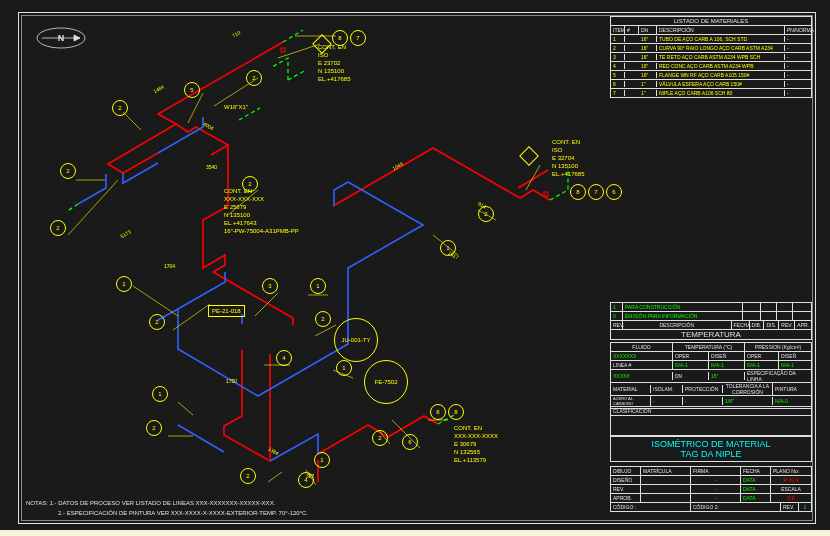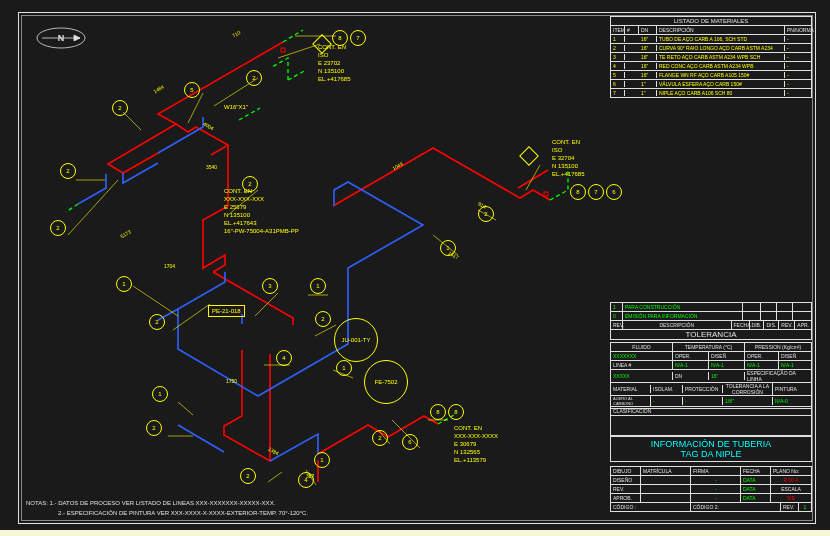--- a/index.html
+++ b/index.html
@@ -356,21 +356,21 @@
     <div class="blk-row">
       <div class="blk-cell" style="width:12px">REV.</div>
       <div class="blk-cell" style="width:120px;justify-content:center">DESCRIPCIÓN</div>
       <div class="blk-cell" style="width:18px">FECHA</div>
       <div class="blk-cell" style="width:16px">DIB.</div>
       <div class="blk-cell" style="width:16px">DIS.</div>
       <div class="blk-cell" style="width:16px">REV.</div>
       <div class="blk-cell" style="flex:1">APR.</div>
     </div>
     <div class="blk-row">
-          <div class="blk-cell" style="width:100%;justify-content:center;font-size:8px">TOLERANCIA</div>
+          <div class="blk-cell" style="width:100%;justify-content:center;font-size:8px">TEMPERATURA</div>
         </div>
   </div>
 
   <div class="blk" style="top:326px">
     <div class="blk-row">
       <div class="blk-cell" style="width:62px;justify-content:center">FLUIDO</div>
       <div class="blk-cell" style="width:72px;justify-content:center">TEMPERATURA (°C)</div>
       <div class="blk-cell" style="flex:1;justify-content:center">PRESSION (Kg/cm²)</div>
     </div>
     <div class="blk-row">
@@ -409,21 +409,21 @@
     </div>
     <div class="blk-row">
           <div class="blk-cell" style="width:100%">CLASIFICACIÓN</div>
         </div>
   </div>
 
   <div class="blk" style="top:392px;height:28px"></div>
 
   <div class="blk" style="top:420px">
     <div class="cyan-txt">
-      <span>INFORMACIÓN DE TUBERIA</span><br>
+      <span>ISOMÉTRICO DE MATERIAL</span><br>
       <span>TAG DA NIPLE</span>
     </div>
   </div>
 
   <div class="blk" style="top:450px">
     <div class="blk-row">
       <div class="blk-cell" style="width:30px">DIBUJO</div>
       <div class="blk-cell" style="width:50px">MATRÍCULA</div>
       <div class="blk-cell" style="width:50px">FIRMA</div>
       <div class="blk-cell" style="width:30px">FECHA</div>

